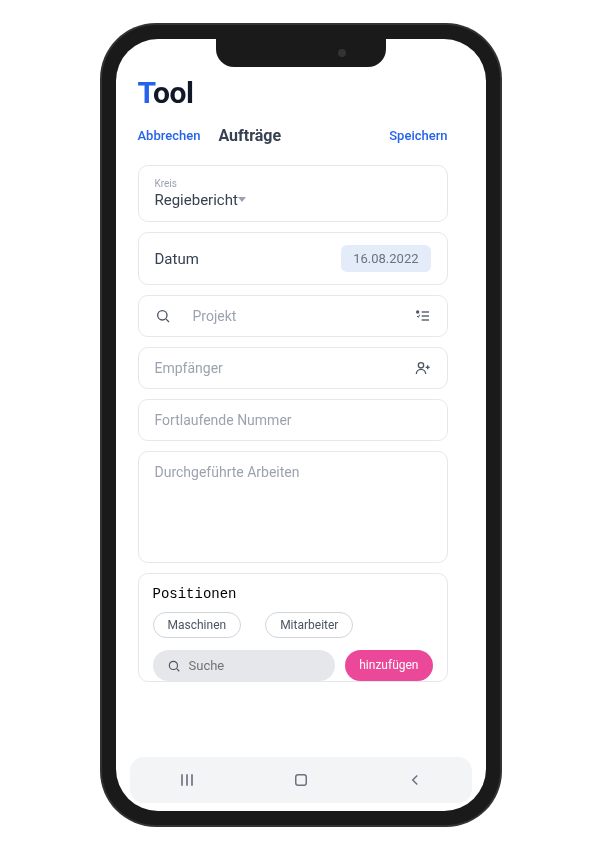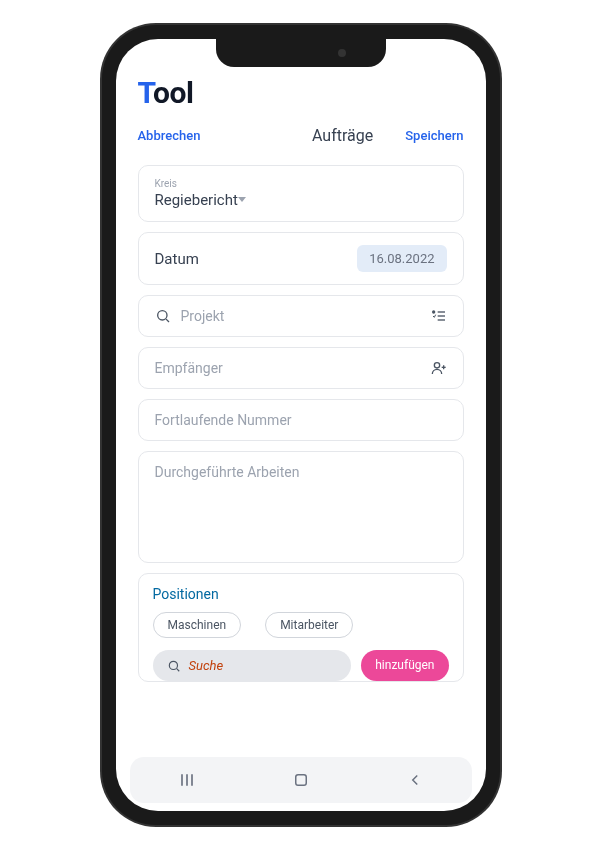--- a/index.html
+++ b/index.html
@@ -45,21 +45,21 @@
     content: "";
     position: absolute;
     top: 10px;
     right: 40px;
     width: 8px;
     height: 8px;
     background: #333;
     border-radius: 50%;
   }
   .app-content {
-    padding: 36px 22px 0 22px;
+    padding: 36px 38px 0 22px;
     height: calc(100% - 56px);
     overflow: hidden;
   }
   .logo {
     font-size: 30px;
     font-weight: 700;
     color: #111827;
     letter-spacing: -0.5px;
     margin-bottom: 16px;
   }
@@ -72,23 +72,22 @@
   .header-cancel {
     color: #2563eb;
     font-size: 13px;
     font-weight: 500;
     margin-right: 18px;
     cursor: pointer;
   }
   .header-title {
     color: #374151;
     font-size: 16px;
-    font-weight: 400;
+    font-weight: 700;
     flex: 1;
-    text-align: right;
   }
   .header-save {
     color: #2563eb;
     font-size: 13px;
     font-weight: 500;
     cursor: pointer;
     margin-left: 32px;
   }
   .card {
     background: #fff;
@@ -131,43 +130,44 @@
   .date-chip {
     background: #e3ecf8;
     color: #6b7280;
     font-size: 13px;
     padding: 6px 12px;
     border-radius: 6px;
   }
   .input-row {
     display: flex;
     align-items: center;
-    gap: 10px;
+    gap: 22px;
   }
   .placeholder {
     font-size: 14px;
     color: #9ca3af;
     flex: 1;
   }
   .icon-slot {
     color: #4b5563;
     display: flex;
     align-items: center;
   }
   .positions {
     background: #fff;
     border: 1px solid #e5e7eb;
     border-radius: 10px;
     padding: 12px 14px 0 14px;
     margin-bottom: 10px;
   }
   .positions-title {
     font-size: 14px;
-    color: #0369a1;
+    color: #000000;
     margin-bottom: 10px;
+    font-family: Liberation Mono, monospace;
   }
   .chips {
     display: flex;
     gap: 24px;
     margin-bottom: 12px;
   }
   .chip {
     border: 1px solid #d1d5db;
     border-radius: 16px;
     padding: 5px 14px;
@@ -181,23 +181,22 @@
     margin-bottom: 0;
   }
   .search-pill {
     flex: 1;
     background: #e5e7eb;
     border-radius: 18px;
     padding: 8px 14px;
     display: flex;
     align-items: center;
     gap: 8px;
-    color: #c2410c;
+    color: #737373;
     font-size: 13px;
-    font-style: italic;
   }
   .add-btn {
     background: #ec4899;
     color: #fff;
     border-radius: 18px;
     padding: 8px 14px;
     font-size: 12px;
     cursor: pointer;
   }
   .navbar {

